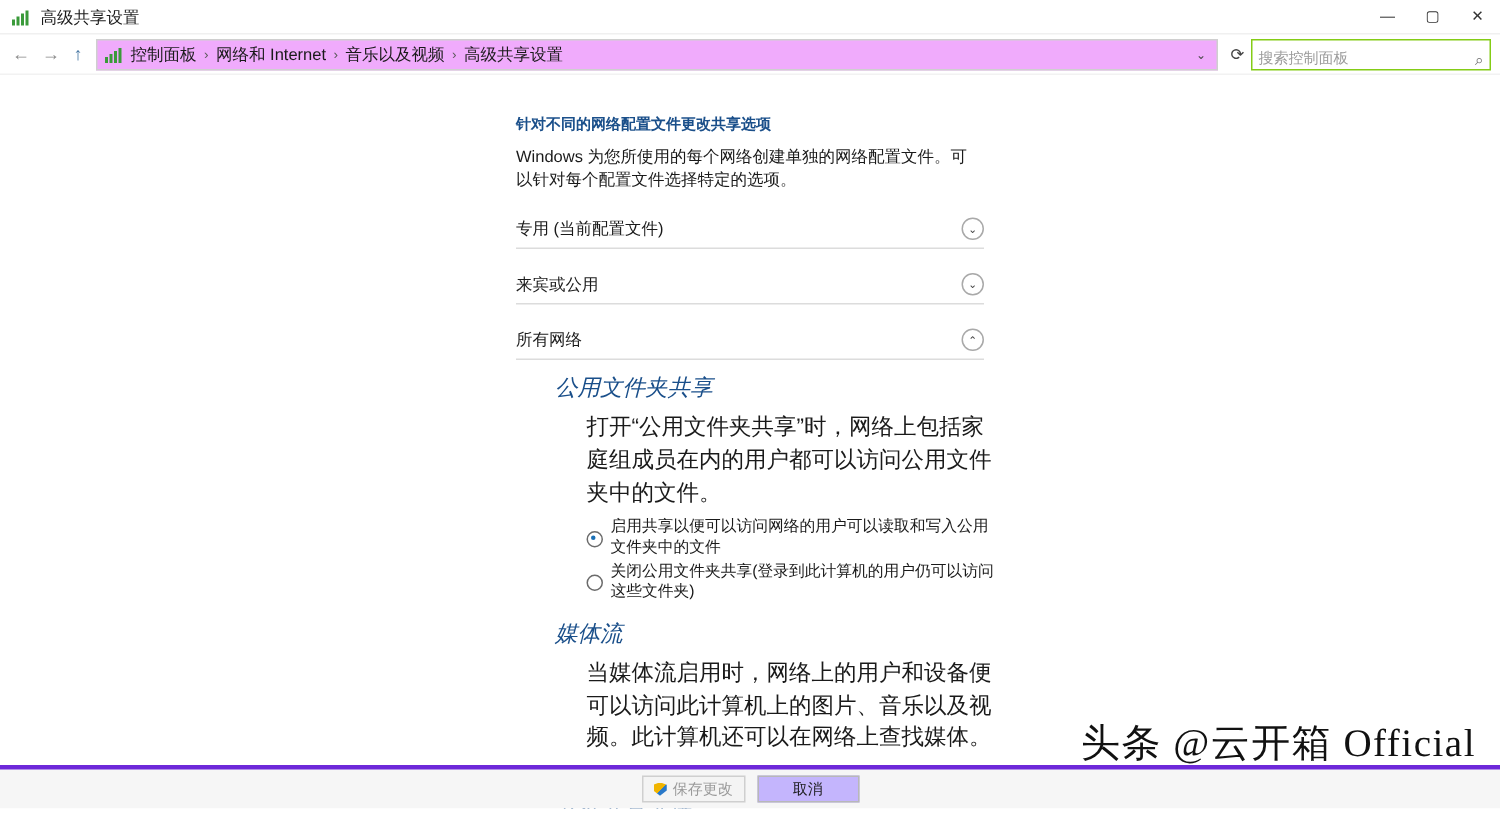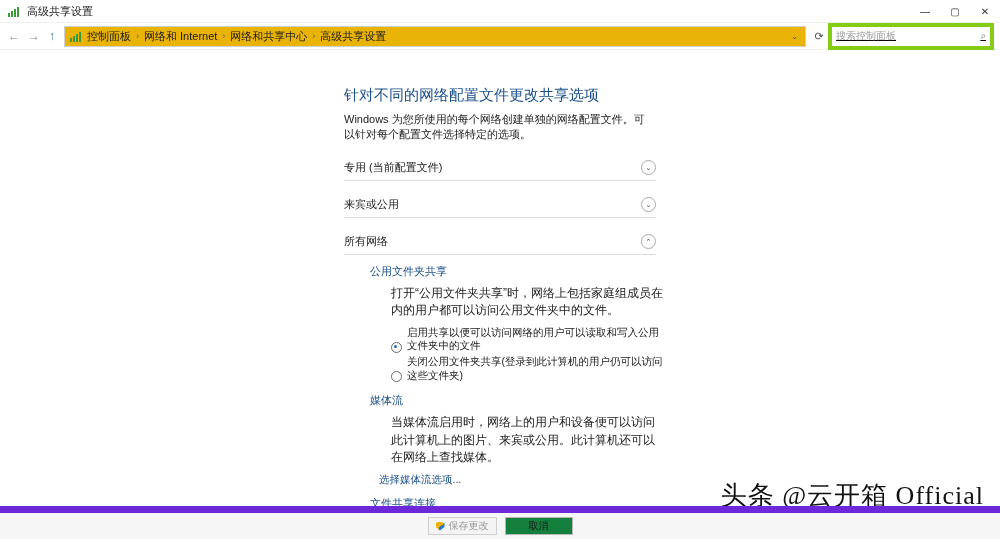--- a/index.html
+++ b/index.html
@@ -74,21 +74,21 @@
     color: #8a8a8a;
     font-size: 12px;
     flex: none;
   }
   .navbtn.enabled { color: #3d6f9e; }
   .navbtn.small { width: 16px; }
   .crumbbox {
     flex: 1;
     height: 19px;
     border: 1px solid #cfcfcf;
-    background: #eab308;
+    background: #f0abfc;
     display: flex;
     align-items: center;
     margin-left: 4px;
     margin-right: 4px;
     padding: 0 2px;
     min-width: 0;
   }
   .crumb-ico {
     width: 14px;
     height: 14px;
@@ -124,28 +124,27 @@
     display: flex;
     align-items: center;
     justify-content: center;
     color: #444;
     font-size: 11px;
     flex: none;
   }
   .searchbox {
     width: 150px;
     height: 19px;
-    border: 4px solid #84cc16;
+    border: 1px solid #84cc16;
     background: #ffffff;
     display: flex;
-    align-items: center;
+    align-items: flex-end;
     justify-content: space-between;
     padding: 0 4px;
     flex: none;
-    text-decoration: underline;
   }
   .searchbox .ph {
     font-size: 10px;
     color: #9b9b9b;
   }
   .search-ico {
     color: #6f6f6f;
     font-size: 10px;
   }
 
@@ -154,23 +153,23 @@
     position: relative;
     height: 489px;
     background: #ffffff;
     overflow: hidden;
   }
   .inner {
     padding: 20px 0 0 344px;
   }
   .page-title {
     color: #1a4f8a;
-    font-size: 15px;
-    margin: 16px 0 7px 0;
-    font-weight: normal;
+    font-size: 10px;
+    margin: 6px 0 7px 0;
+    font-weight: bold;
   }
   .page-desc {
     color: #1a1a1a;
     font-size: 11px;
     margin-bottom: 14px;
     max-width: 310px;
   }
 
   
   .profile-row {
@@ -200,35 +199,36 @@
   }
 
   
   .section {
     margin-left: 26px;
     width: 295px;
     padding-top: 9px;
   }
   .section-title {
     color: #1a4f8a;
-    font-size: 11px;
+    font-size: 15px;
     margin-bottom: 6px;
+    font-style: italic;
   }
   .section-body {
     margin-left: 21px;
   }
   .section-text {
-    font-size: 12px;
+    font-size: 15px;
     color: #1a1a1a;
     line-height: 1.45;
     margin-bottom: 6px;
   }
   .opt {
     display: flex;
-    align-items: flex-end;
+    align-items: center;
     margin: 2px 0;
   }
   .radio {
     width: 9px;
     height: 9px;
     border: 1px solid #6b6b6b;
     border-radius: 50%;
     background: #fff;
     margin: 1px 5px 0 0;
     flex: none;
@@ -258,31 +258,31 @@
   }
 
   
   .footer {
     position: absolute;
     left: 0;
     bottom: 0;
     width: 100%;
     height: 26px;
     background: #f6f6f6;
-    border-top: 7px solid #6d28d9;
+    border-top: 3px solid #6d28d9;
     display: flex;
     align-items: center;
     justify-content: center;
     gap: 8px;
   }
   .btn {
     min-width: 52px;
     height: 16px;
     border: 1px solid #b8b8b8;
-    background: #15803d;
+    background: #c4b5fd;
     color: #1a1a1a;
     font-size: 10px;
     display: flex;
     align-items: center;
     justify-content: center;
     padding: 0 7px;
     gap: 4px;
   }
   .btn.disabled { color: #9a9a9a; border-color: #cfcfcf; background: #f4f4f4; }
   .shield {
@@ -358,21 +358,21 @@
           <span class="bar b2"></span>
           <span class="bar b3"></span>
           <span class="bar b4"></span>
       </span>
     </span>
     <div class="crumbs">
       <span class="crumb">控制面板</span>
       <span class="crumb-sep">›</span>
       <span class="crumb">网络和 Internet</span>
       <span class="crumb-sep">›</span>
-      <span class="crumb">网络和共享中心</span>
+      <span class="crumb">音乐以及视频</span>
       <span class="crumb-sep">›</span>
       <span class="crumb">高级共享设置</span>
     </div>
     <span class="crumb-caret">⌄</span>
   </div>
   <div class="refresh">⟳</div>
   <div class="searchbox">
     <span class="ph">搜索控制面板</span>
     <span class="search-ico">⌕</span>
   </div>
@@ -407,21 +407,21 @@
         <div class="opt">
           <span class="radio"></span>
           <span class="opt-label">关闭公用文件夹共享(登录到此计算机的用户仍可以访问这些文件夹)</span>
         </div>
       </div>
     </div>
 
     <div class="section">
       <div class="section-title">媒体流</div>
       <div class="section-body">
-        <div class="section-text">当媒体流启用时，网络上的用户和设备便可以访问此计算机上的图片、来宾或公用。此计算机还可以在网络上查找媒体。</div>
+        <div class="section-text">当媒体流启用时，网络上的用户和设备便可以访问此计算机上的图片、音乐以及视频。此计算机还可以在网络上查找媒体。</div>
       </div>
       <a class="link" href="#">选择媒体流选项...</a>
     </div>
 
     <div class="section">
       <div class="section-title">文件共享连接</div>
       <div class="section-body">
         <div class="opt">
           <span class="radio checked"></span>
         </div>

